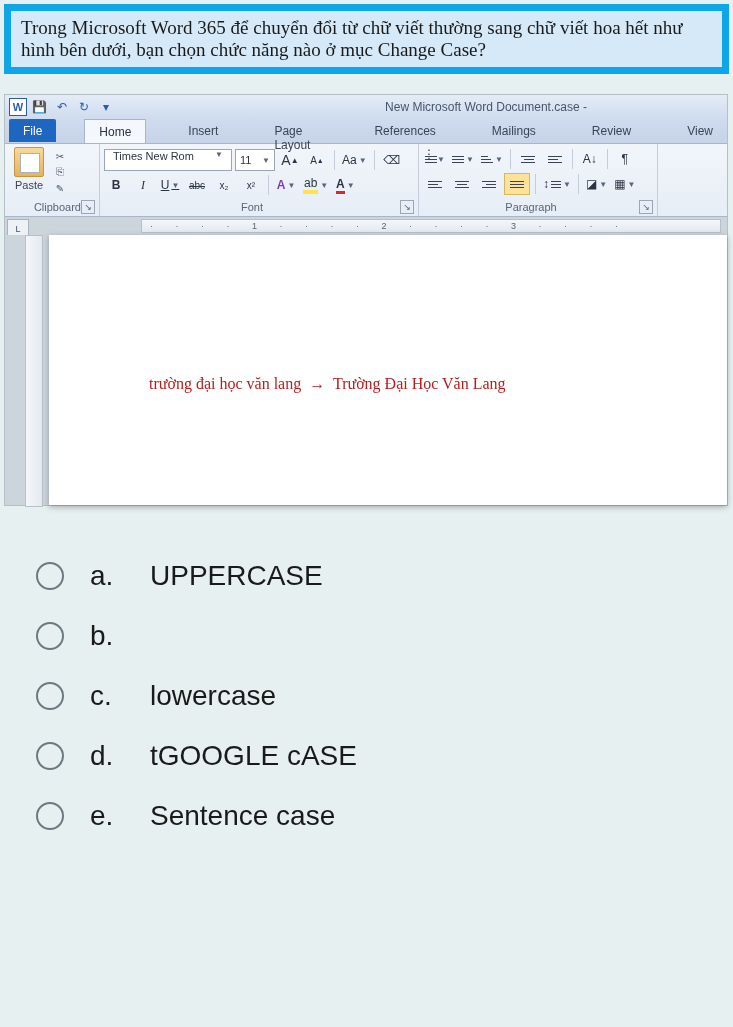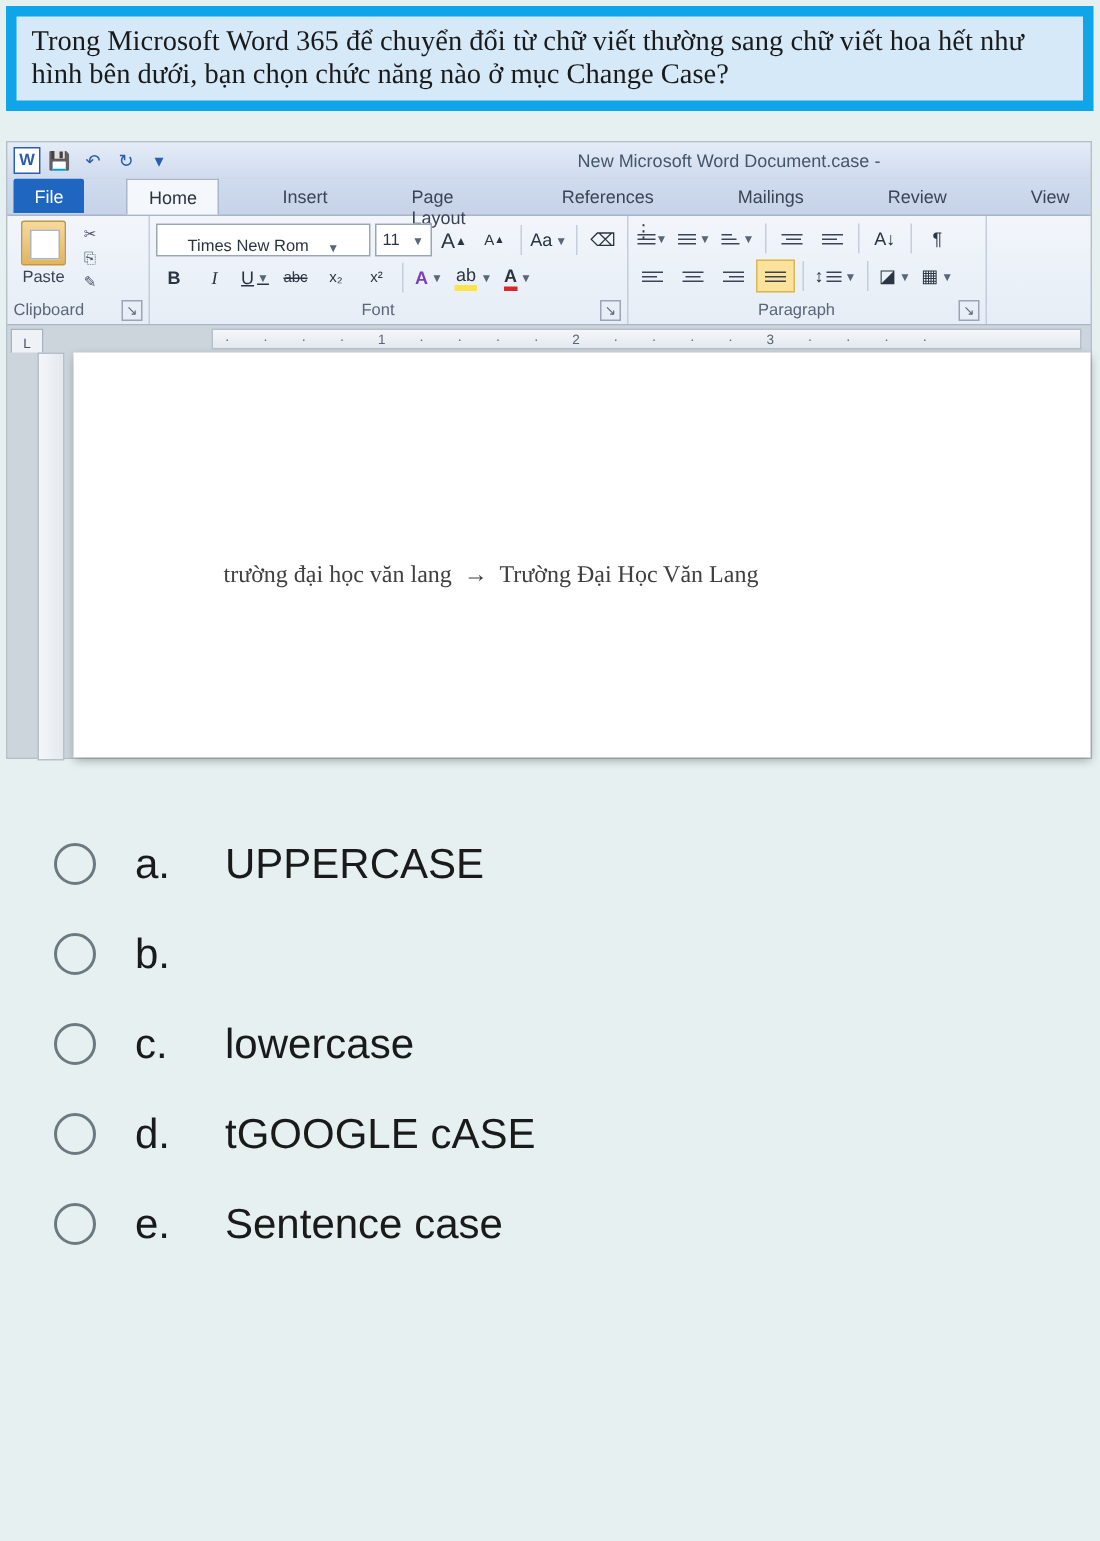--- a/index.html
+++ b/index.html
@@ -172,23 +172,23 @@
     display: flex;
     align-items: center;
     gap: 3px;
   }
   .font-name {
     width: 110px;
     height: 20px;
     background: #fff;
     border: 1px solid #9aa6b6;
     font-size: 11px;
-    padding: 0 20px;
-    display: flex;
-    align-items: flex-end;
+    padding: 0 8px;
+    display: flex;
+    align-items: flex-start;
     justify-content: space-between;
     color: #2b3442;
   }
   .font-size {
     width: 30px;
     height: 20px;
     background: #fff;
     border: 1px solid #9aa6b6;
     font-size: 11px;
     padding: 0 4px;
@@ -278,21 +278,21 @@
   .page {
     background: #fff;
     flex: 1;
     margin-top: 0;
     box-shadow: 0 2px 6px rgba(0,0,0,0.3);
   }
   .page-text {
     padding: 140px 0 0 100px;
     font-family: "Times New Roman", serif;
     font-size: 16px;
-    color: #404040;
+    color: #b91c1c;
   }
   .page-text .arrow {
     font-weight: bold;
     padding: 0 4px;
   }
   
   .answers {
     margin: 40px 8px 0 18px;
   }
   .select-one {
@@ -359,21 +359,21 @@
             <div class="paste-icon"></div>
             <div>Paste</div>
           </div>
           <div class="clip-small">
             <div class="s">✂</div>
             <div class="s">⎘</div>
             <div class="s">✎</div>
           </div>
         </div>
         <div class="glabel">
-          <span style="flex:1;text-align:left">Clipboard</span>
+          <span style="flex:1;text-align:right">Clipboard</span>
           <span class="launcher">↘</span>
         </div>
       </div>
 
       <div class="rgroup" style="width:310px">
         <div class="font-body">
           <div class="font-row">
             <div class="font-name">
               <span>Times New Rom</span>
                 <span class="dd">▼</span>

